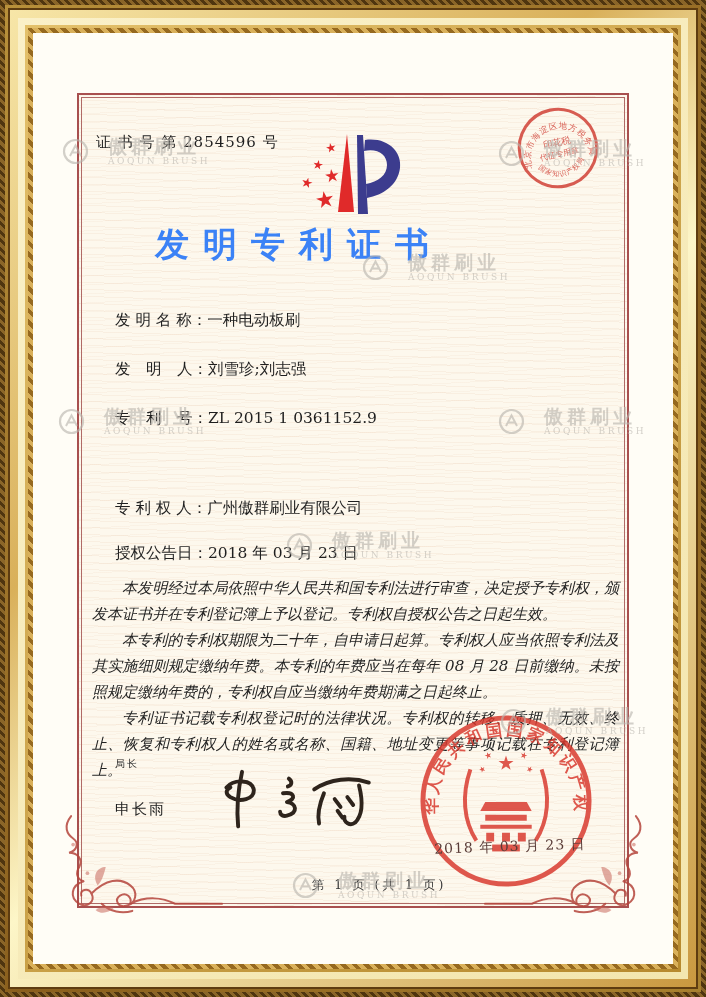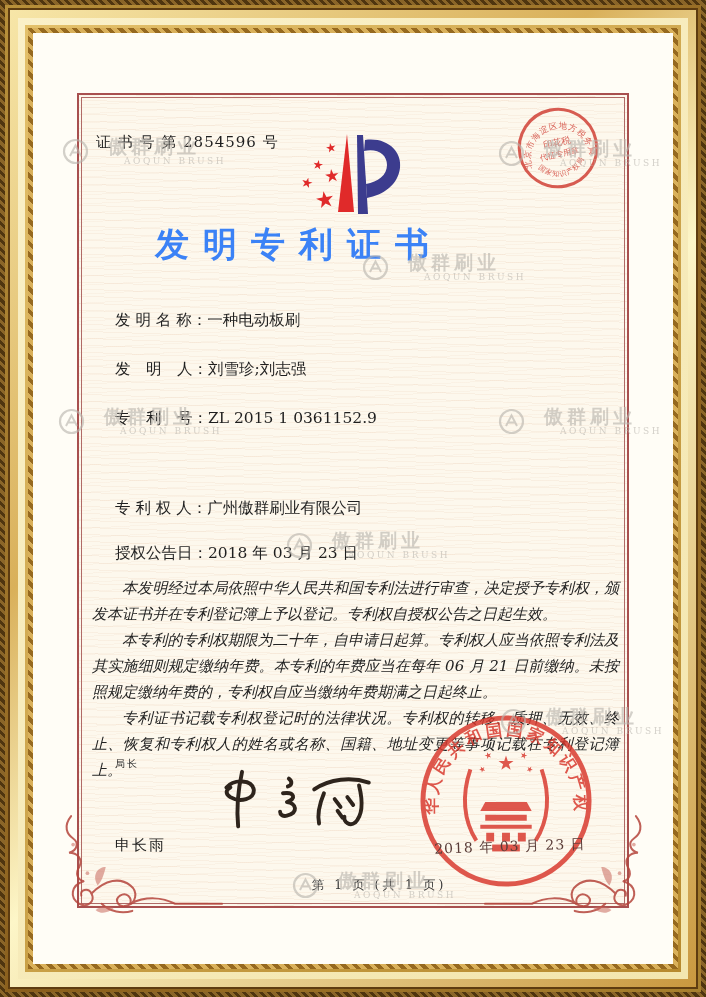--- a/index.html
+++ b/index.html
@@ -41,21 +41,21 @@
 
   .field-row { left:115px; font-size:15.5px; }
   .field-label { color:#1f1f1f;text-align:center; }
   .field-value { color:#1f1f1f; }
 
   .body-text { position:absolute; left:92px; top:575px; width:527px; z-index:15;
                font-size:15px; line-height:26px; color:#232323; text-align:justify;font-style:italic; }
   .body-text p { text-indent:2em; }
 
   .director-title { left:115px; top:757px; font-size:10px; letter-spacing:2px; }
-  .director-name  { left:115px; top:836px; font-size:15px; letter-spacing:2px; }
+  .director-name  { left:115px; top:800px; font-size:15px; letter-spacing:2px; }
 
   .sig { position:absolute; left:205px; top:750px; width:195px; height:108px; z-index:15; }
 
   .seal { position:absolute; left:417px; top:712px; width:178px; height:178px; z-index:16; opacity:.92; }
   .seal-date { left:420px; top:838px; width:180px; text-align:center; font-size:14px;
                letter-spacing:1px; color:#5a3c38; transform:rotate(-2deg); z-index:17; }
 
   .tax-stamp { position:absolute; left:514px; top:104px; width:88px; height:88px; z-index:15;
                opacity:.82; transform:rotate(-12deg); }
 
@@ -63,21 +63,21 @@
             letter-spacing:3px; color:#3a3a3a;margin-left:44px; }
 
   .flourish { position:absolute; width:165px; height:102px; z-index:12; }
   .flourish-left  { left:60px; top:814px; }
   .flourish-right { left:482px; top:814px; transform:scaleX(-1); }
 
   
   .wm { position:absolute; display:flex; align-items:center; gap:19px; z-index:20;
         color:#b9b5ae; opacity:.62; }
   .wm-cn { font-size:19px; letter-spacing:4px; font-weight:bold; line-height:20px; }
-  .wm-en { font-size:9px; letter-spacing:2.5px; line-height:11px;margin-left:16px; }
+  .wm-en { font-size:9px; letter-spacing:2.5px; line-height:11px; }
   .wm-icon { width:27px; height:27px; flex:0 0 auto; }
   .wm1 { left:62px;  top:136px; }
   .wm2 { left:498px; top:138px; }
   .wm3 { left:362px; top:252px; }
   .wm4 { left:58px;  top:406px; }
   .wm5 { left:498px; top:406px; }
   .wm6 { left:286px; top:530px; }
   .wm7 { left:500px; top:706px; }
   .wm8 { left:292px; top:870px; }
 
@@ -185,21 +185,21 @@
   </div>
   <div class="txt field-row" style="top:498px">
     <span class="field-label">专 利 权 人：</span><span class="field-value">广州傲群刷业有限公司</span>
   </div>
   <div class="txt field-row" style="top:543px">
     <span class="field-label">授权公告日：</span><span class="field-value">2018 年 03 月 23 日</span>
   </div>
 
   <div class="body-text">
     <p>本发明经过本局依照中华人民共和国专利法进行审查，决定授予专利权，颁发本证书并在专利登记簿上予以登记。专利权自授权公告之日起生效。</p>
-    <p>本专利的专利权期限为二十年，自申请日起算。专利权人应当依照专利法及其实施细则规定缴纳年费。本专利的年费应当在每年 06 月 21 日前缴纳。未按照规定缴纳年费的，专利权自应当缴纳年费期满之日起终止。</p>
+    <p>本专利的专利权期限为二十年，自申请日起算。专利权人应当依照专利法及其实施细则规定缴纳年费。本专利的年费应当在每年 08 月 28 日前缴纳。未按照规定缴纳年费的，专利权自应当缴纳年费期满之日起终止。</p>
     <p>专利证书记载专利权登记时的法律状况。专利权的转移、质押、无效、终止、恢复和专利权人的姓名或名称、国籍、地址变更等事项记载在专利登记簿上。</p>
   </div>
 
   <div class="txt director-title">局长</div>
   <div class="txt director-name">申长雨</div>
 
   <svg class="sig" viewBox="0 0 200 110">
     <g stroke="#2e241c" stroke-width="4" fill="none" stroke-linecap="round" stroke-linejoin="round">
       <path d="M 38 22 C 34 40, 32 58, 34 78"></path>
       <path d="M 22 38 C 30 29, 48 30, 50 40 C 51 50, 36 54, 26 48 C 20 44, 22 40, 26 38"></path>

